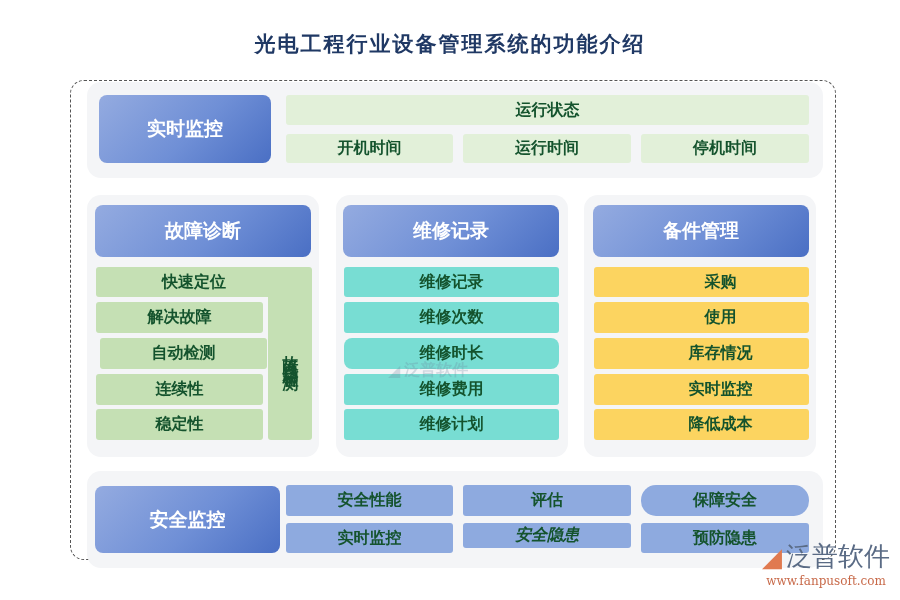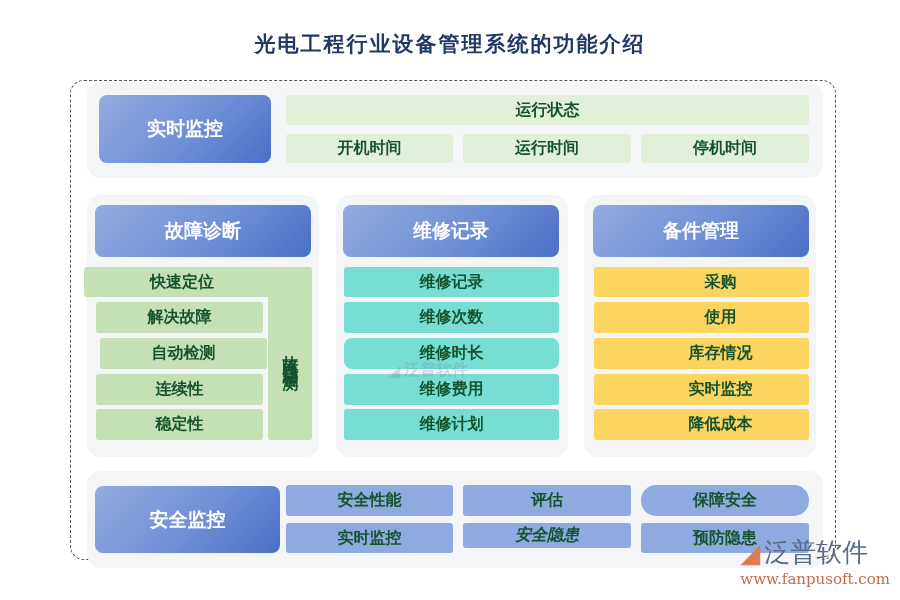--- a/index.html
+++ b/index.html
@@ -37,39 +37,39 @@
     writing-mode: vertical-rl; text-orientation: upright; letter-spacing: 4px;
   }
   .watermark {
     position: absolute; opacity: 0.25; color: #6a7f99; font-size: 16px; font-weight: bold;
     display: flex; align-items: center; gap: 4px;
   }
   .logo {
     position: absolute; right: 10px; bottom: 12px; text-align: center;
   }
   .logo-name { font-size: 26px; color: #5a6b85; font-family: "DejaVu Sans", sans-serif; display: flex; align-items: center; gap: 4px; }
-  .logo-url { font-size: 15px; color: #c86a4a; font-family: "DejaVu Serif", serif; }
+  .logo-url { font-size: 12px; color: #c86a4a; font-family: "DejaVu Serif", serif; }
 </style>
 </head>
 <body>
 
 <div class="title">光电工程行业设备管理系统的功能介绍</div>
 
 <div class="outer-dash"></div>
 
 <div class="panel" style="left:87px; top:82px; width:736px; height:96px;"></div>
 <div class="blue-head" style="left:99px; top:95px; width:172px; height:68px;">实时监控</div>
 <div class="cell green" style="left:286px; top:95px; width:523px; height:30px;">运行状态</div>
 <div class="cell green" style="left:286px; top:134px; width:167px; height:29px;">开机时间</div>
 <div class="cell green" style="left:463px; top:134px; width:168px; height:29px;">运行时间</div>
 <div class="cell green" style="left:641px; top:134px; width:168px; height:29px;">停机时间</div>
 
 <div class="panel" style="left:87px; top:195px; width:232px; height:262px;"></div>
 <div class="blue-head" style="left:95px; top:205px; width:216px; height:52px;">故障诊断</div>
-<div class="cell green2" style="left:84px; top:267px; width:196px; height:30px;font-family:Liberation Serif, serif;">快速定位</div>
+<div class="cell green2" style="left:96px; top:267px; width:196px; height:30px;font-family:Liberation Serif, serif;">快速定位</div>
 <div class="cell green2" style="left:96px; top:302px; width:167px; height:31px;">解决故障</div>
 <div class="cell green2" style="left:100px; top:338px; width:167px; height:31px;">自动检测</div>
 <div class="cell green2" style="left:96px; top:374px; width:167px; height:31px;">连续性</div>
 <div class="cell green2" style="left:96px; top:409px; width:167px; height:31px;">稳定性</div>
 <div class="cell green2 vertical" style="left:268px; top:267px; width:44px; height:173px;">故障自动检测</div>
 
 <div class="panel" style="left:336px; top:195px; width:232px; height:262px;"></div>
 <div class="blue-head" style="left:343px; top:205px; width:216px; height:52px;">维修记录</div>
 <div class="cell teal" style="left:344px; top:267px; width:215px; height:30px;">维修记录</div>
 <div class="cell teal" style="left:344px; top:302px; width:215px; height:31px;">维修次数</div>

